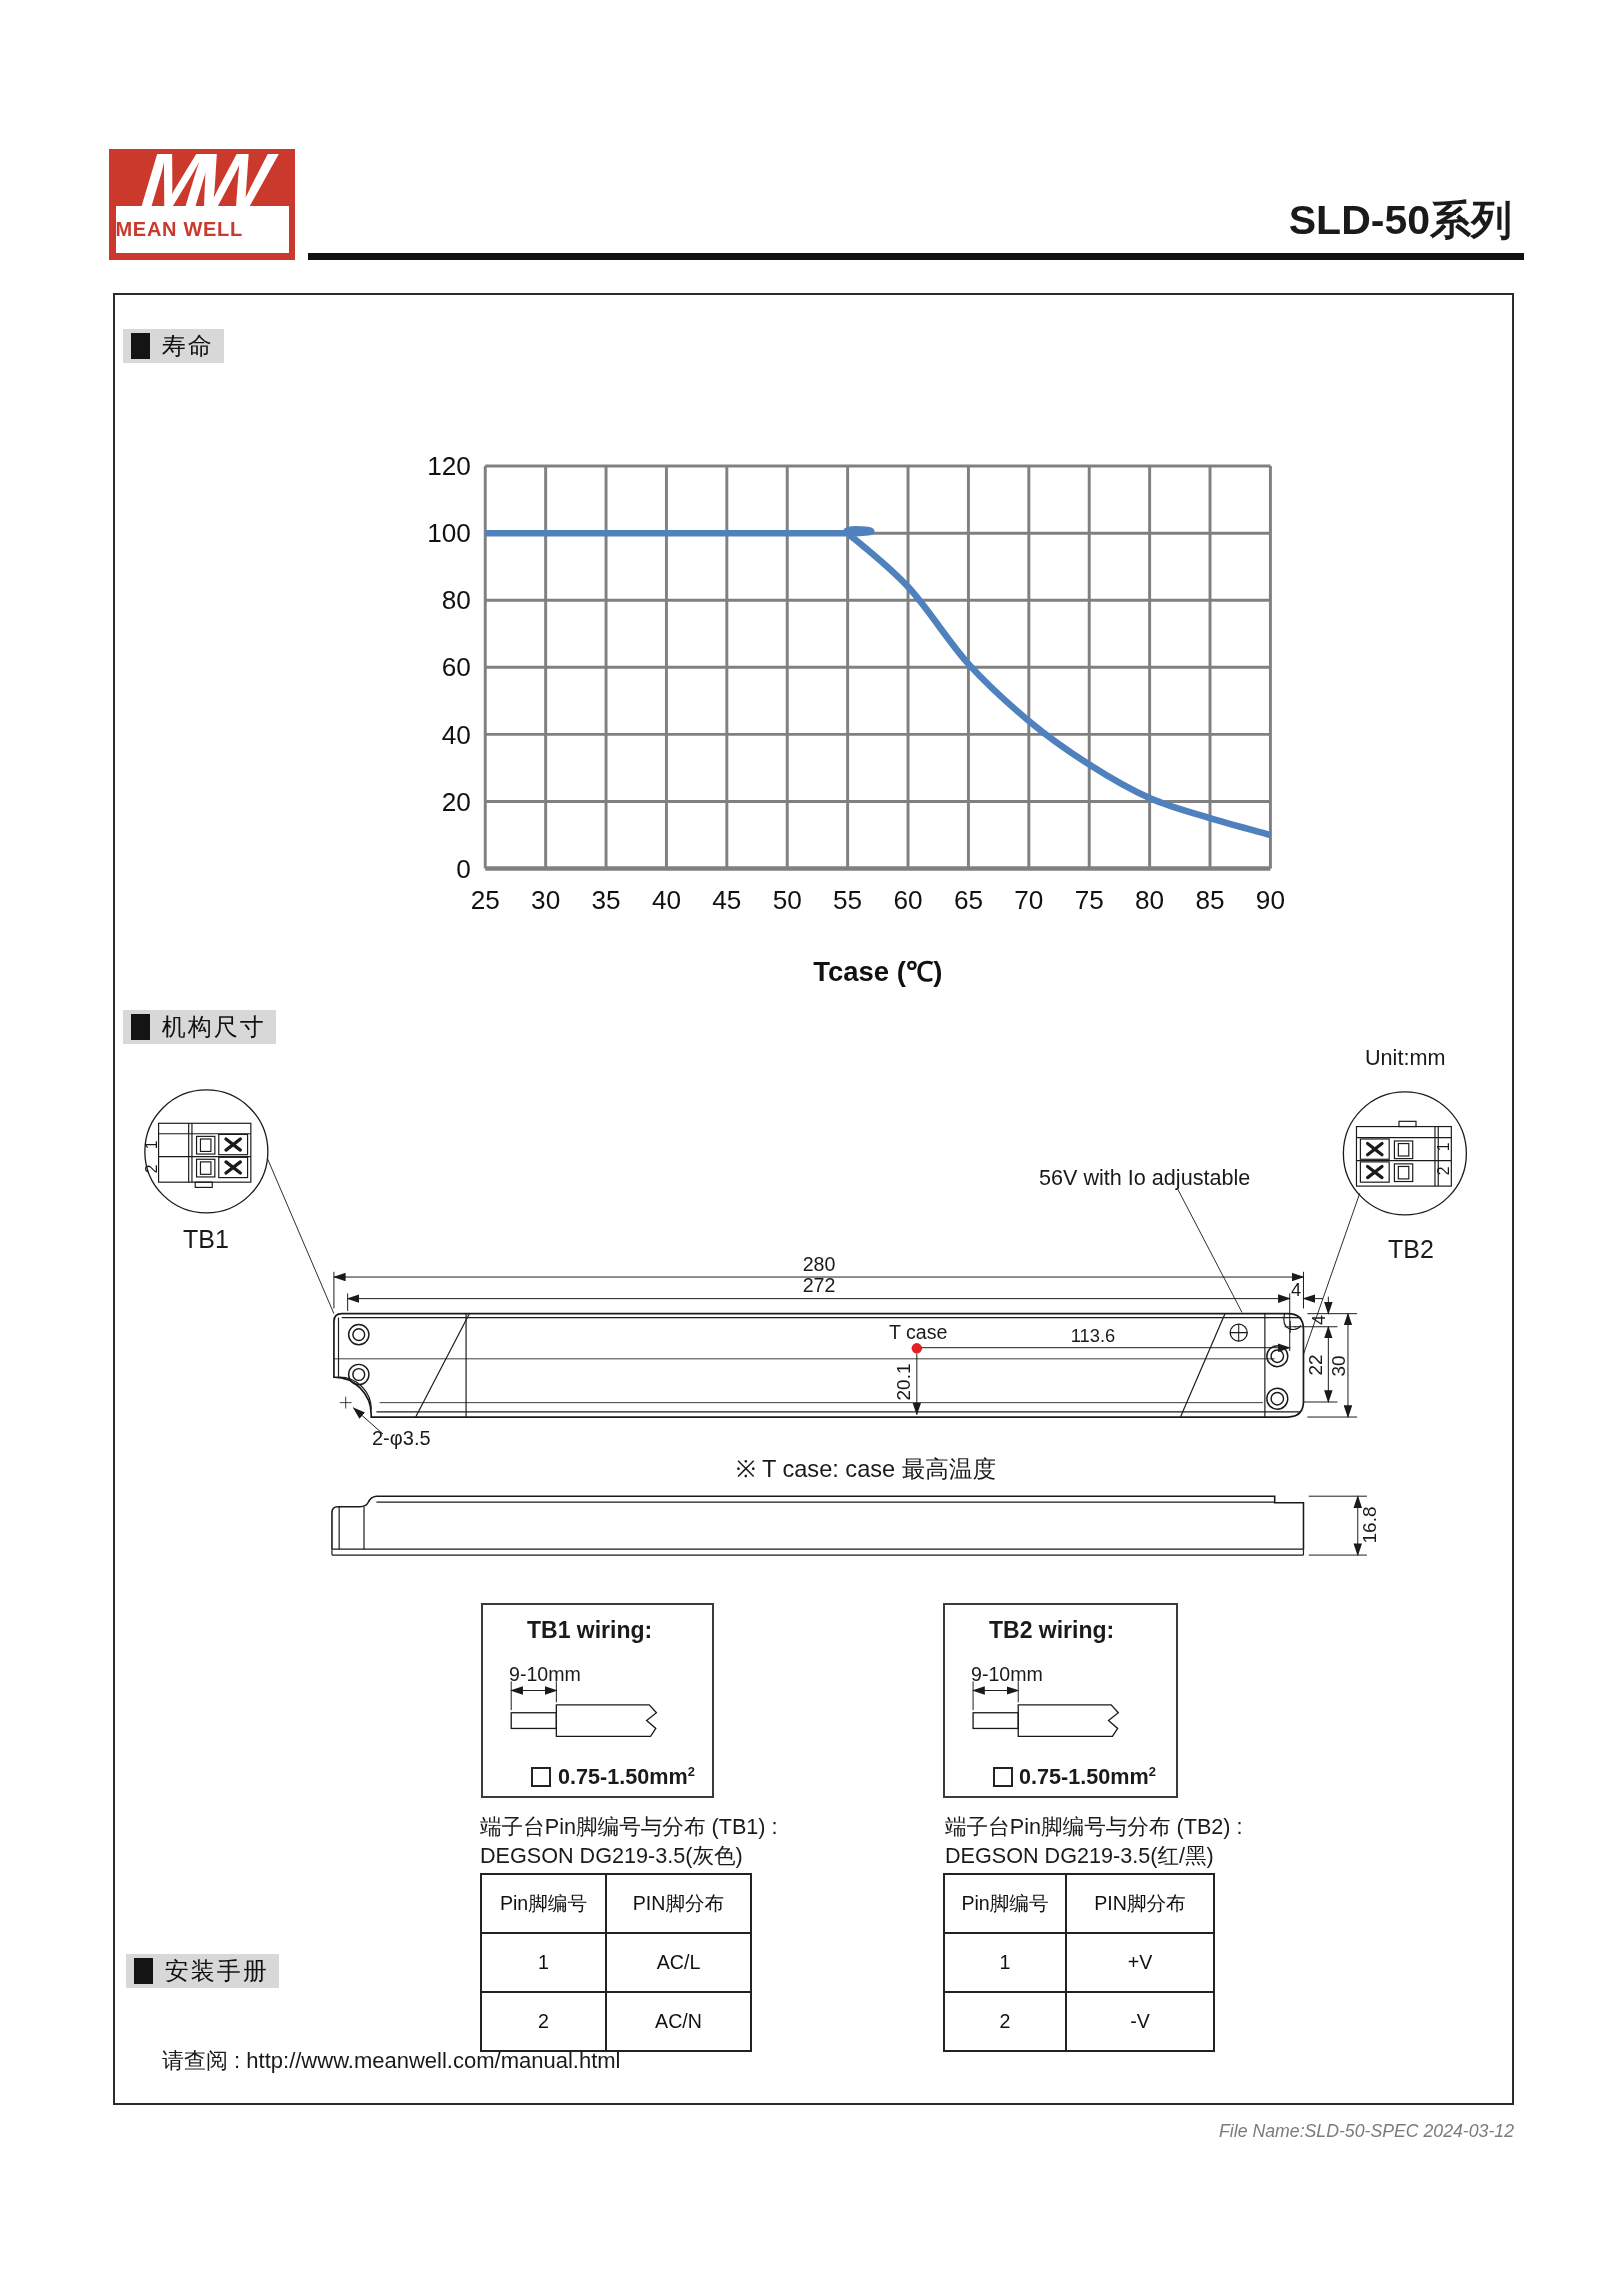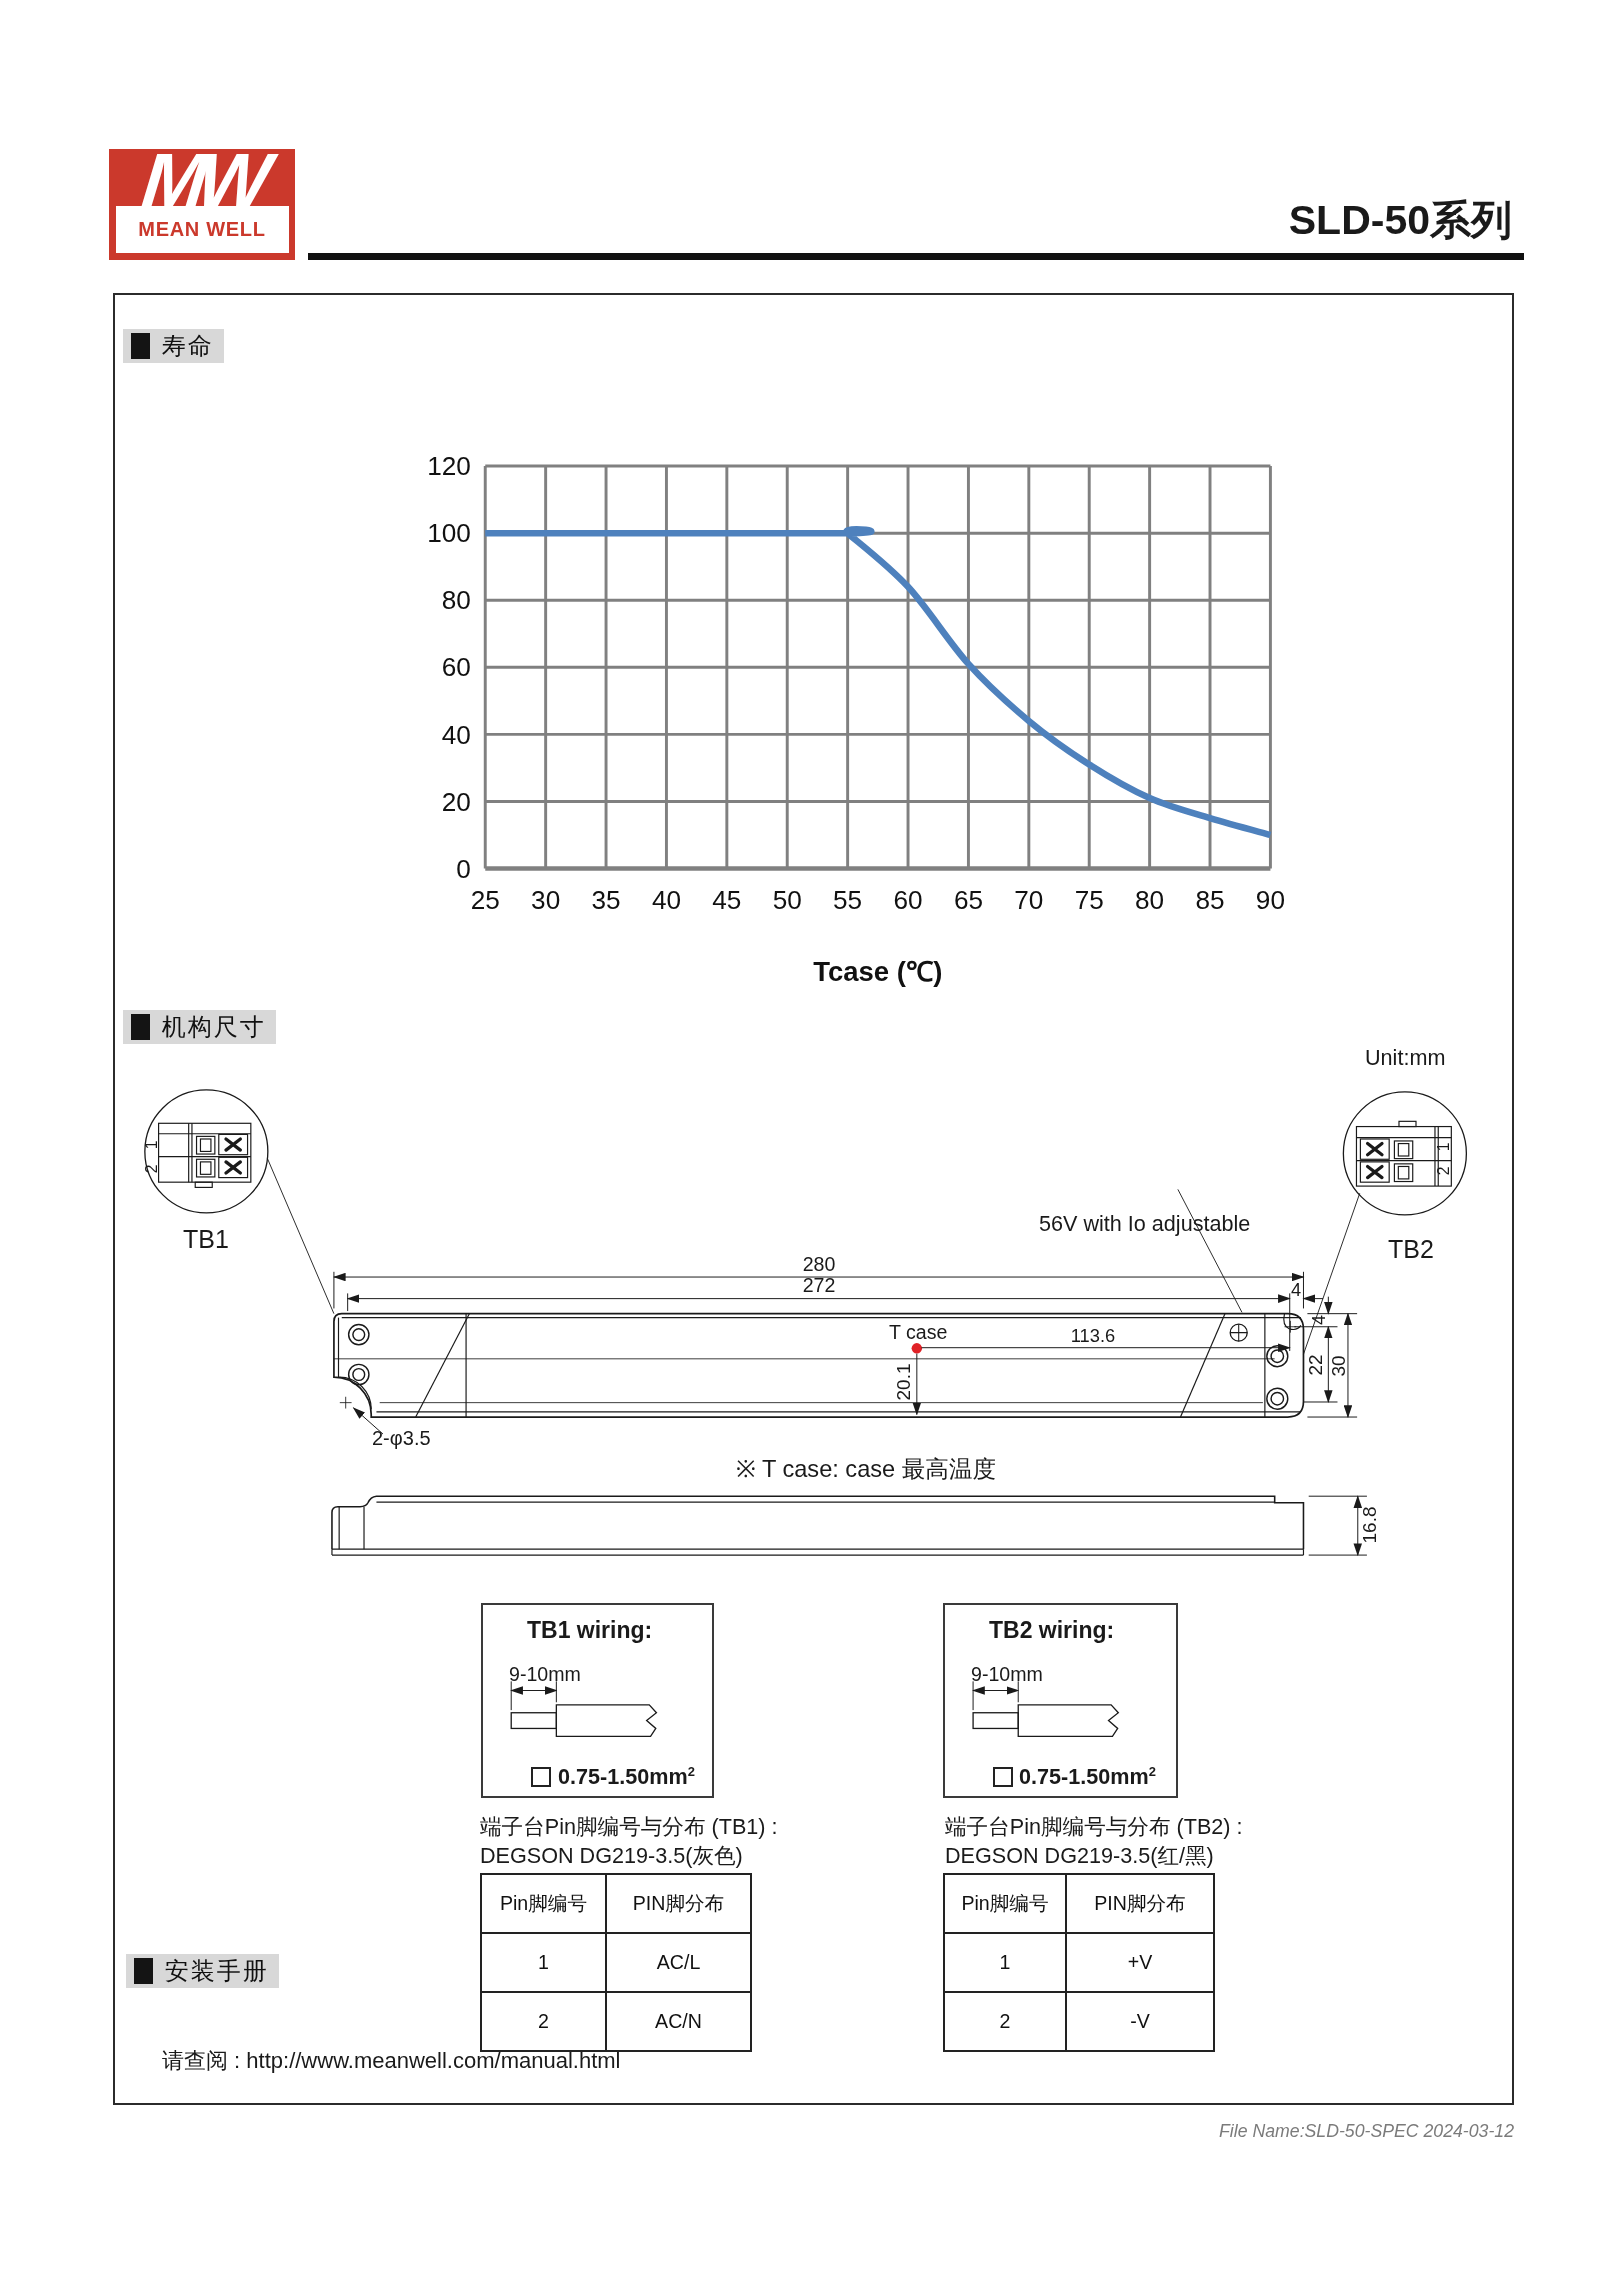--- a/index.html
+++ b/index.html
@@ -22,21 +22,21 @@
 </head>
 <body>
 
 <div id="page">
 
   <div style="position:absolute;left:109px;top:149px;width:186px;height:111px;background:#CB392C;">
     <div style="position:absolute;left:0;right:0;top:-7.9px;text-align:center;color:#fff;
                 font-weight:900;font-style:italic;font-size:77px;letter-spacing:-9.2px;
                 transform:skewX(-6deg);line-height:79px;">MW</div>
     <div style="position:absolute;left:6.5px;right:6.5px;bottom:7.2px;height:47px;background:#fff;
-                display:flex;align-items:center;justify-content:center;margin-top:33px;">
+                display:flex;align-items:center;margin-top:33px;">
       <span style="color:#CB392C;font-weight:bold;font-size:20px;letter-spacing:0.7px;">MEAN WELL</span>
     </div>
   </div>
 
   <div class="lbl b" style="right:111px;top:198px;font-size:41px;">SLD-50系列</div>
   <div style="position:absolute;left:308px;top:253px;width:1216px;height:7.2px;background:#111;"></div>
 
   <div class="box" style="left:113px;top:293px;width:1397px;height:1808px;border-color:#2b2b2b;"></div>
 
   <div class="sec" style="left:123px;top:329px;">
@@ -214,21 +214,21 @@
     </g>
   </svg>
 
   <div class="lbl" style="left:1365px;top:1046px;font-size:21.6px;">Unit:mm</div>
   <div class="lbl cx" style="left:206px;top:1226px;font-size:25px;">TB1</div>
   <div class="lbl cx" style="left:1411px;top:1236px;font-size:25px;text-align:right;">TB2</div>
   <div class="lbl rot" style="left:152px;top:1145px;font-size:15.7px;">1</div>
   <div class="lbl rot" style="left:152px;top:1169px;font-size:15.7px;">2</div>
   <div class="lbl rot" style="left:1444px;top:1147px;font-size:15.7px;">1</div>
   <div class="lbl rot" style="left:1444px;top:1171px;font-size:15.7px;">2</div>
-  <div class="lbl" style="left:1039px;top:1166px;font-size:21.6px;margin-top:46px;">56V with Io adjustable</div>
+  <div class="lbl" style="left:1039px;top:1166px;font-size:21.6px;">56V with Io adjustable</div>
 
   <div class="lbl cx" style="left:819px;top:1254px;font-size:19.6px;">280</div>
   <div class="lbl cx" style="left:819px;top:1275px;font-size:19.6px;">272</div>
   <div class="lbl cx" style="left:1296px;top:1280px;font-size:18.3px;">4</div>
   <div class="lbl rot" style="left:1319px;top:1320px;font-size:18.3px;">4</div>
   <div class="lbl rot" style="left:1316px;top:1365px;font-size:19px;">22</div>
   <div class="lbl rot" style="left:1339px;top:1366px;font-size:19px;">30</div>
   <div class="lbl cx" style="left:1093px;top:1326px;font-size:18.3px;">113.6</div>
   <div class="lbl" style="left:889px;top:1322px;font-size:19.6px;">T case</div>
   <div class="lbl rot" style="left:904px;top:1382px;font-size:19px;">20.1</div>

